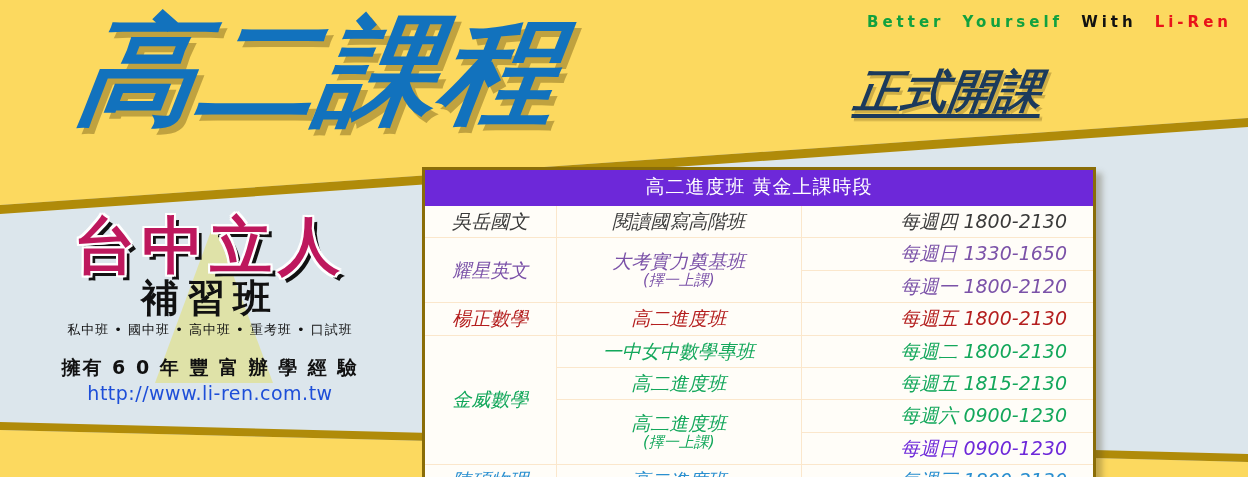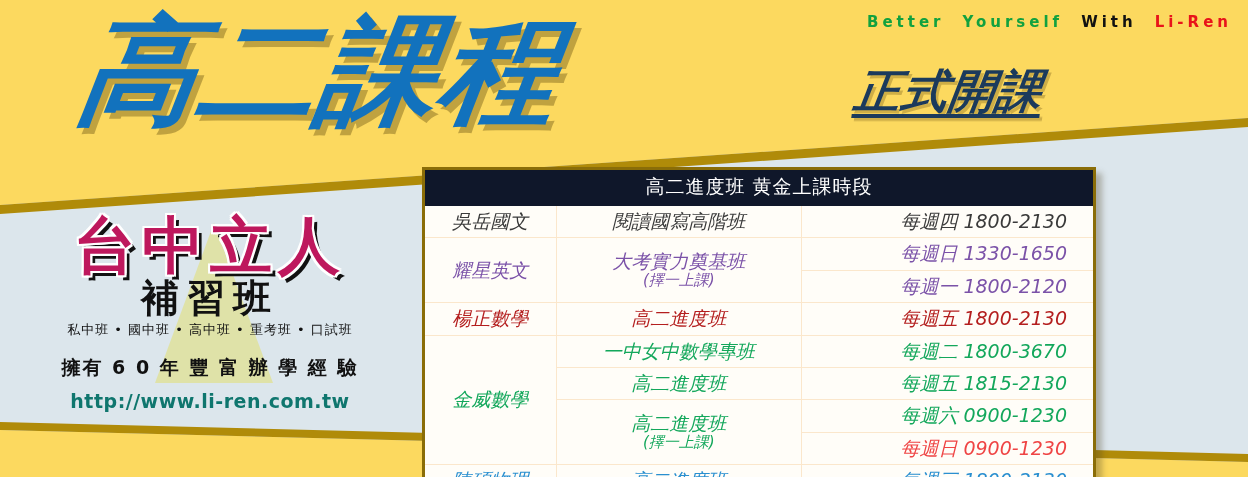--- a/index.html
+++ b/index.html
@@ -104,41 +104,41 @@
     margin-top:4px;
     font-size:13px;font-weight:normal;color:#111;letter-spacing:1px;
     white-space:nowrap;
   }
   .logo-exp{
     margin-top:16px;
     font-size:19px;font-weight:bold;color:#111;letter-spacing:2px;
     white-space:nowrap;
   }
   .logo-url{
-    margin-top:9px;
-    font-size:19px;font-weight:bold;color:#0f766e;letter-spacing:.5px;
+    margin-top:1px;
+    font-size:19px;font-weight:normal;color:#1d4ed8;letter-spacing:.5px;
     white-space:nowrap;
   }
 
   
   .table-wrap{
     position:absolute;left:422px;top:167px;width:668px;z-index:7;
     border:3px solid #8a6d08;
     background:#fffdf8;
     box-shadow:6px 6px 6px rgba(80,70,40,.35);
   }
   table.sched{
     border-collapse:collapse;width:100%;table-layout:fixed;
     background:#fffdf8;
   }
   table.sched col.c1{width:130px;}
   table.sched col.c2{width:243px;}
   table.sched col.c3{width:289px;}
   table.sched th.hdr{
-    background:#0f172a;color:#ffffff;
+    background:#6d28d9;color:#ffffff;
     font-size:19px;font-weight:normal;
     padding:4px 0 6px 0;text-align:center;letter-spacing:1px;
     border:none;
   }
   table.sched td{
     border-right:1px solid #fbe7cc;
     border-bottom:1px solid #fbe7cc;
     font-size:19px;
     padding:4px 0 5px 0;
     text-align:center;
@@ -207,32 +207,32 @@
             <td class="c-time" style="color: rgb(123, 82, 168);">每週一 1800-2120</td>
           </tr>
           <tr>
             <td style="color: rgb(180, 30, 30); text-align: center;">楊正數學</td>
             <td style="color: rgb(180, 30, 30);"><span>高二進度班</span></td>
             <td class="c-time" style="color: rgb(180, 30, 30);">每週五 1800-2130</td>
           </tr>
           <tr>
             <td rowspan="4" style="color: rgb(19, 167, 91);">金威數學</td>
             <td style="color: rgb(19, 167, 91);"><span>一中女中數學專班</span></td>
-            <td class="c-time" style="color: rgb(19, 167, 91);">每週二 1800-3670</td>
+            <td class="c-time" style="color: rgb(19, 167, 91);">每週二 1800-2130</td>
           </tr>
           <tr>
             <td style="color: rgb(19, 167, 91);"><span>高二進度班</span></td>
             <td class="c-time" style="color: rgb(19, 167, 91);">每週五 1815-2130</td>
           </tr>
           <tr>
             <td rowspan="2" style="color: rgb(19, 167, 91);"><span>高二進度班</span><span class="sub-line">(擇一上課)</span></td>
             <td class="c-time" style="color: rgb(19, 167, 91);">每週六 0900-1230</td>
           </tr>
           <tr>
-            <td class="c-time" style="color: #ef4444;">每週日 0900-1230</td>
+            <td class="c-time" style="color: #6d28d9;">每週日 0900-1230</td>
           </tr>
           <tr>
             <td style="color: rgb(42, 143, 208);">陳碩物理</td>
             <td style="color: rgb(42, 143, 208);"><span>高二進度班</span></td>
             <td class="c-time" style="color: rgb(42, 143, 208);">每週三 1800-2130</td>
           </tr>
         </tbody>
     </table>
   </div>
 

